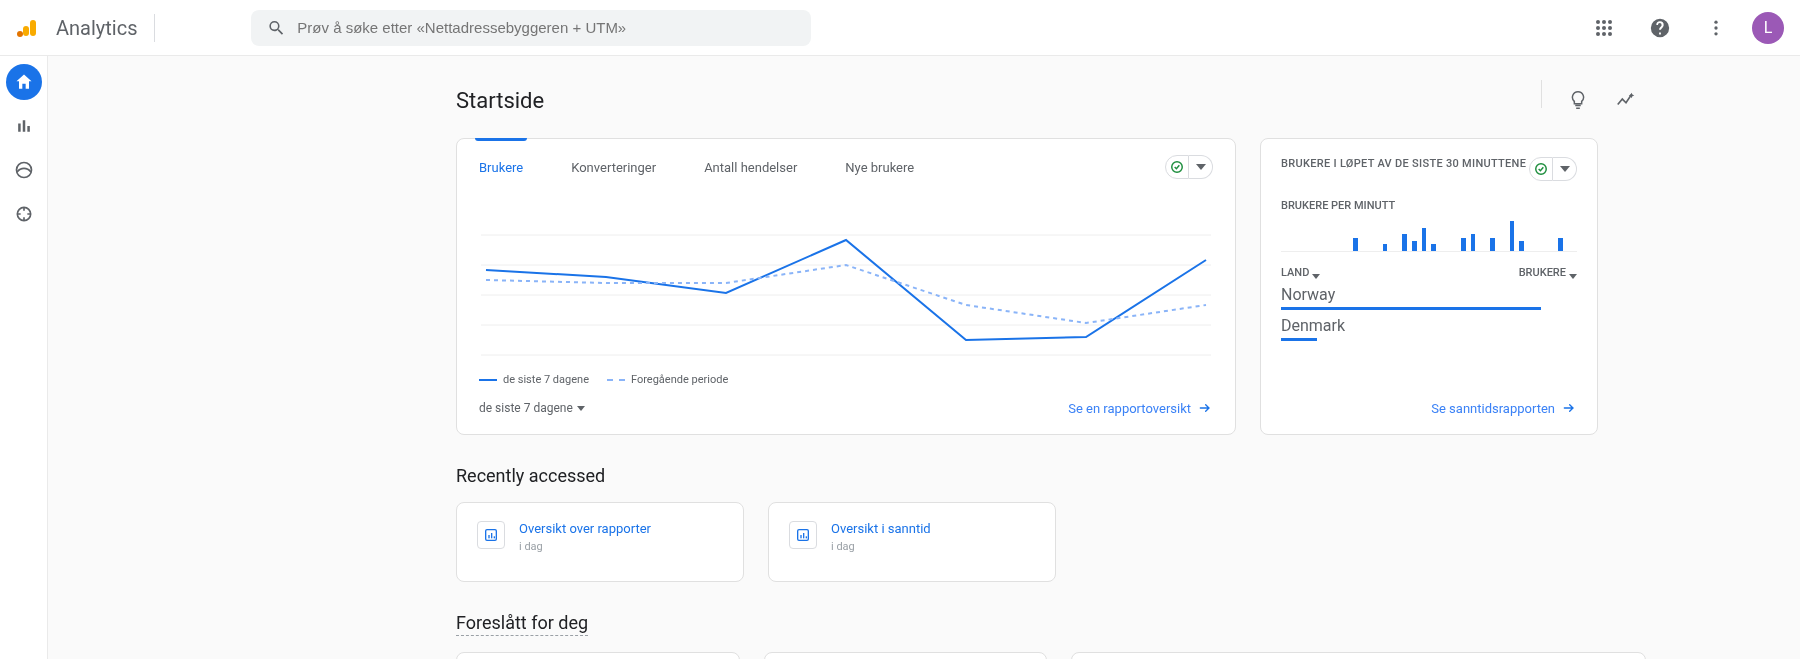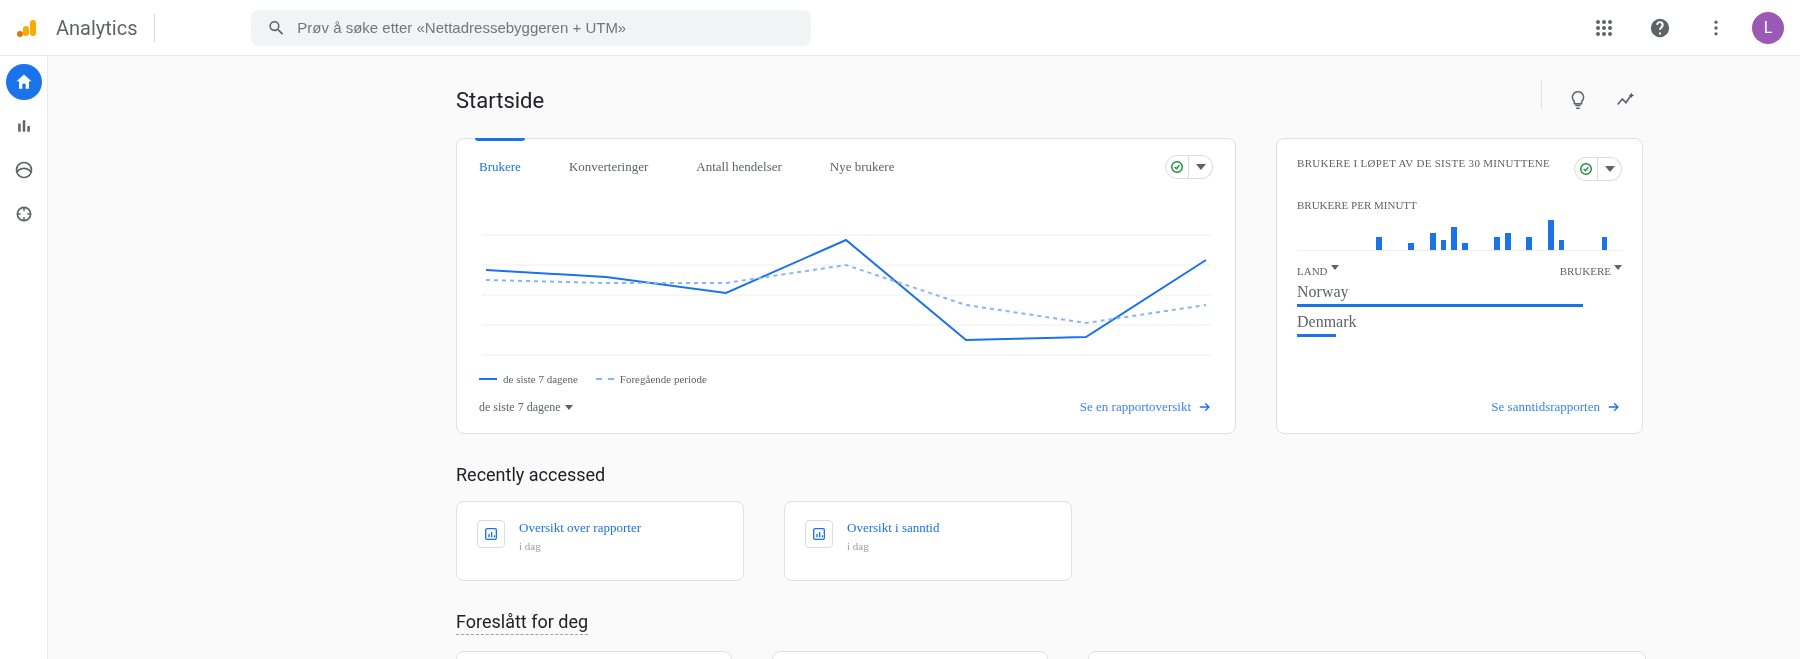--- a/index.html
+++ b/index.html
@@ -17,45 +17,45 @@
   .body-area { display:flex; height:calc(100% - 56px); }
   .leftnav { width:48px; background:#fff; border-right:1px solid #eaeaea; padding-top:8px; display:flex; flex-direction:column; align-items:center; gap:8px;}
   .nav-item { width:36px; height:36px; display:flex; align-items:center; justify-content:center; border-radius:50%; cursor:pointer;}
   .nav-item.active { background:#1a73e8; }
   .content { flex:1; background:#fafafa; overflow-y:auto; padding:24px 0 0 0;}
   
   .wrap { width:1190px; margin-left:408px; }
   .page-title-row { display:flex; align-items:center; margin-bottom:18px;}
   .page-title { font-size:22px; color:#202124; font-weight:400;}
   .title-actions { margin-left:auto; display:flex; gap:8px; padding-right:0;}
-  .row { display:flex; gap:40px;font-family:Liberation Serif, serif; }
+  .row { display:flex; gap:24px; }
   .card { background:#fff; border:1px solid #e0e0e0; border-radius:8px; }
   .card-main { width:780px; padding:0 0 18px 0;}
-  .card-side { width:367px; padding:18px 20px;}
+  .card-side { width:338px; padding:18px 20px;}
   .tabs { display:flex; align-items:center; padding:0 22px; height:56px; position:relative;}
   .tab { font-size:13px; color:#5f6368; margin-right:48px; cursor:pointer; height:100%; display:flex; align-items:center; position:relative;}
   .tab.active { color:#1a73e8; }
   .tab.active::after { content:""; position:absolute; top:-1px; left:-4px; right:-4px; height:3px; background:#1a73e8; border-radius:0 0 3px 3px;}
   .chip-expand { margin-left:auto; display:flex; align-items:center;}
   .status-chip{ width:24px; height:24px; border:1px solid #dadce0; border-radius:12px 0 0 12px; display:flex; align-items:center; justify-content:center;}
   .expand-chip{ width:24px; height:24px; border:1px solid #dadce0; border-left:none; border-radius:0 12px 12px 0; display:flex; align-items:center; justify-content:center; cursor:pointer;}
   .chart-area { height:170px; padding:10px 22px 0 22px;}
   .legend { padding:8px 22px 14px; font-size:11px; color:#5f6368; display:flex; gap:18px;}
   .legend-item { display:flex; align-items:center; gap:6px;}
   .solid-swatch { width:18px; height:0; border-top:2px solid #1a73e8;}
   .dash-swatch { width:18px; height:0; border-top:2px dashed #8ab4f8;}
   .card-footer { display:flex; align-items:center; padding:0 22px; font-size:12px; color:#5f6368;}
   .dropdown { display:flex; align-items:center; gap:4px; cursor:pointer;}
   .link-arrow { margin-left:auto; display:flex; align-items:center; gap:6px; color:#3b82f6; cursor:pointer; font-size:13px;}
   .side-title { font-size:11px; letter-spacing:0.3px; color:#5f6368; font-weight:500; text-transform:uppercase;}
   .side-sub { font-size:11px; color:#5f6368; margin-top:18px; margin-bottom:6px; text-transform:uppercase; font-weight:500;}
   .barchart { height:34px; display:flex; align-items:flex-end; gap:5px; padding:0 4px; border-bottom:1px solid #eee;}
   .bar { width:6px; background:#1a73e8; }
   .table-head { display:flex; justify-content:space-between; font-size:11px; color:#5f6368; margin-top:14px; font-weight:500;}
-  .th { display:flex; align-items:flex-start; gap:3px; cursor:pointer;}
+  .th { display:flex; align-items:flex-end; gap:3px; cursor:pointer;}
   .trow { font-size:16px; color:#5f6368; margin-top:6px;}
   .pbar { height:3px; background:#1a73e8; margin-top:3px;}
   .section-title { font-size:18px; color:#202124; margin:30px 0 16px 0; font-weight:400;}
   .section-title.dotted { border-bottom:1px dashed #9aa0a6; display:inline-block; padding-bottom:2px;}
   .recent-card { width:288px; height:80px; padding:18px 20px; display:flex; align-items:flex-start; gap:14px;}
   .recent-icon { width:28px; height:28px; border:1px solid #dadce0; border-radius:4px; display:flex; align-items:center; justify-content:center;}
   .recent-title { font-size:13px; color:#1a73e8;}
   .recent-sub { font-size:11px; color:#9aa0a6; margin-top:4px;}
   .suggest-card { width:288px; padding:16px 18px 12px; }
   .suggest-card.wide { width:584px; }

